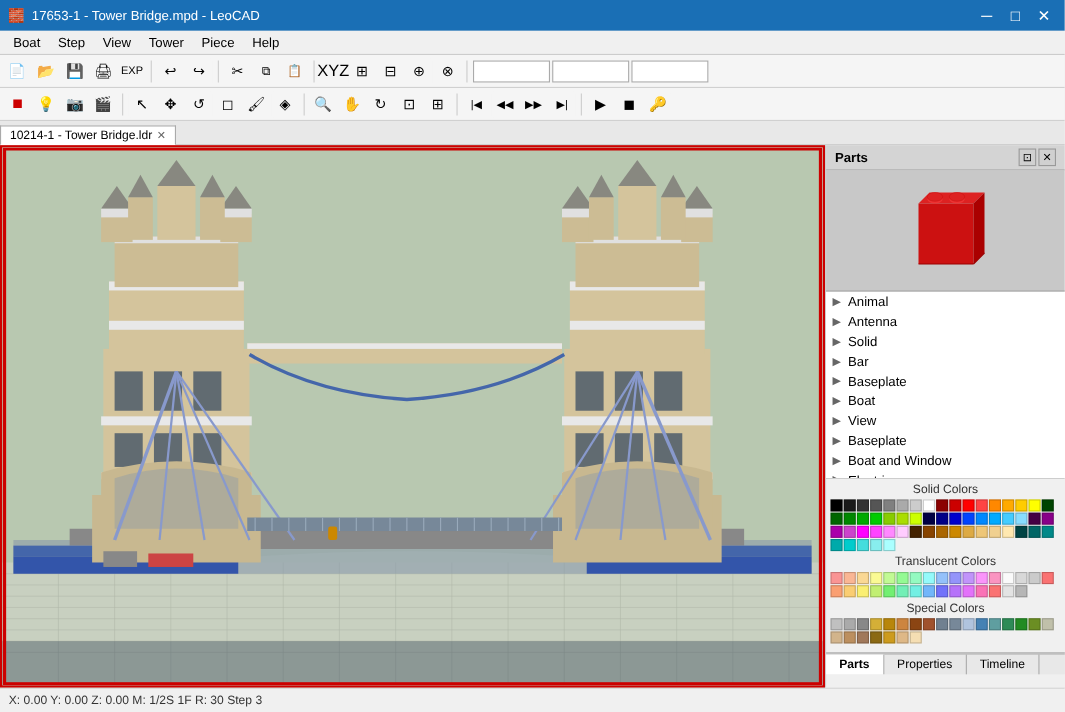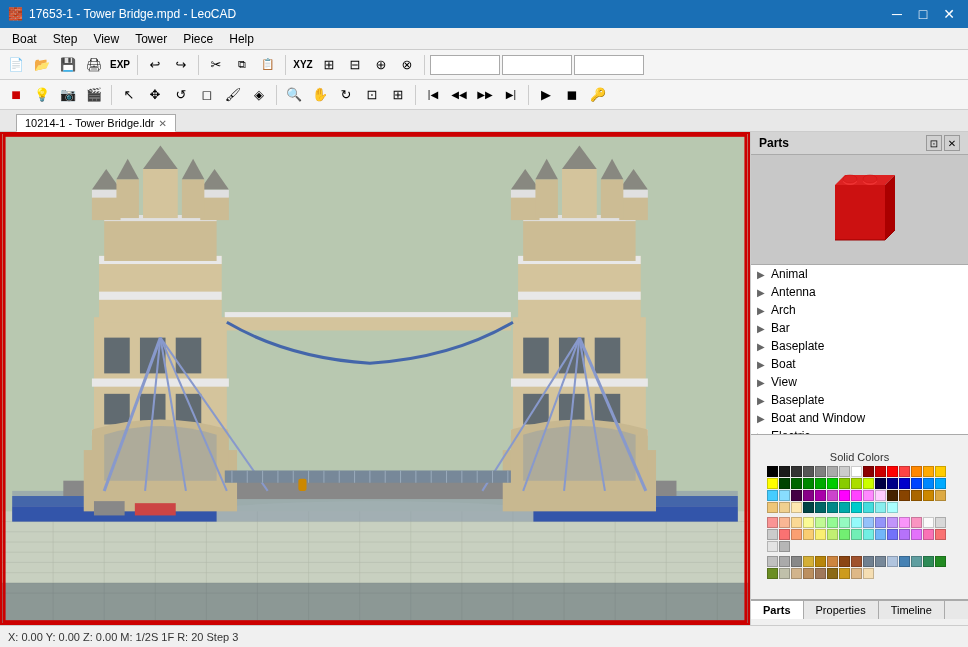--- a/index.html
+++ b/index.html
@@ -85,21 +85,21 @@
       padding: 0 3px;
     }
 
     
     #tabbar {
       background: #e8e8e8;
       border-bottom: 1px solid #ccc;
       height: 22px;
       display: flex;
       align-items: flex-end;
-      padding-left: 16px;
+      padding-left: 0;
     }
     .doc-tab {
       background: #d4d4d4;
       border: 1px solid #aaa;
       border-bottom: none;
       padding: 2px 8px;
       font-size: 11px;
       cursor: pointer;
       display: flex; align-items: center; gap: 4px;
     }
@@ -190,21 +190,21 @@
       width: 10px;
     }
 
     
     #parts-list::-webkit-scrollbar { width: 12px; }
     #parts-list::-webkit-scrollbar-track { background: #f0f0f0; }
     #parts-list::-webkit-scrollbar-thumb { background: #c0c0c0; border: 1px solid #999; }
 
     
     #colors-section {
-      padding: 16px;
+      padding: 4px;
       border-bottom: 1px solid #aaa;
     }
     .color-section-title {
       font-size: 11px;
       text-align: center;
       margin-bottom: 3px;
       color: #333;
     }
     .color-grid {
       display: flex;
@@ -270,30 +270,30 @@
     <span class="menu-item">Tower</span>
     <span class="menu-item">Piece</span>
     <span class="menu-item">Help</span>
   </div>
 
 <div id="toolbar1">
   <button class="tb-btn" title="New">📄</button>
   <button class="tb-btn" title="Open">📂</button>
   <button class="tb-btn" title="Save">💾</button>
   <button class="tb-btn" title="Print">🖨</button>
-  <button class="tb-btn" title="Export" style="font-size:10px;font-weight:bold;">EXP</button>
+  <button class="tb-btn" title="Export" style="font-size:10px;">EXP</button>
   <div class="tb-sep"></div>
   <button class="tb-btn" title="Undo">↩</button>
   <button class="tb-btn" title="Redo">↪</button>
   <div class="tb-sep"></div>
   <button class="tb-btn" title="Cut">✂</button>
   <button class="tb-btn" title="Copy" style="font-size:11px;">⧉</button>
   <button class="tb-btn" title="Paste" style="font-size:11px;">📋</button>
   <div class="tb-sep"></div>
-  <button class="tb-btn" title="Transform" style="font-size:10px; font-weight:bold;">XYZ</button>
+  <button class="tb-btn" title="Transform" style="font-size:15px; font-weight:normal;">XYZ</button>
   <button class="tb-btn" title="Snap Grid">⊞</button>
   <button class="tb-btn" title="Snap">⊟</button>
   <button class="tb-btn" title="Magnet">⊕</button>
   <button class="tb-btn" title="Snap">⊗</button>
   <div class="tb-sep"></div>
   <input class="tb-input" type="text" value="" style="">
   <input class="tb-input" type="text" value="" style="">
   <input class="tb-input" type="text" value="" style="">
 </div>
 
@@ -546,21 +546,21 @@
       <div class="parts-list-item">
         <span class="arrow">▶</span>
         <span>Animal</span>
       </div>
       <div class="parts-list-item">
         <span class="arrow">▶</span>
         <span>Antenna</span>
       </div>
       <div class="parts-list-item">
         <span class="arrow">▶</span>
-        <span>Arch</span>
+        <span>Solid</span>
       </div>
       <div class="parts-list-item">
         <span class="arrow">▶</span>
         <span>Bar</span>
       </div>
       <div class="parts-list-item">
         <span class="arrow">▶</span>
         <span>Baseplate</span>
       </div>
       <div class="parts-list-item">
@@ -640,20 +640,21 @@
           <div class="color-swatch" style="background: rgb(0, 68, 68);"></div>
           <div class="color-swatch" style="background: rgb(0, 102, 102);"></div>
           <div class="color-swatch" style="background: rgb(0, 136, 136);"></div>
           <div class="color-swatch" style="background: rgb(0, 170, 170);"></div>
           <div class="color-swatch" style="background: rgb(0, 204, 204);"></div>
           <div class="color-swatch" style="background: rgb(68, 221, 221);"></div>
           <div class="color-swatch" style="background: rgb(136, 238, 238);"></div>
           <div class="color-swatch" style="background: rgb(170, 255, 255);"></div>
         </div>
 
+      <div class="color-section-title">Translucent Colors</div>
       <div class="color-grid" id="translucent-colors">
           <div class="color-swatch" style="background: rgba(255, 102, 102, 0.667);"></div>
           <div class="color-swatch" style="background: rgba(255, 153, 102, 0.667);"></div>
           <div class="color-swatch" style="background: rgba(255, 204, 102, 0.667);"></div>
           <div class="color-swatch" style="background: rgba(255, 255, 102, 0.667);"></div>
           <div class="color-swatch" style="background: rgba(170, 255, 102, 0.667);"></div>
           <div class="color-swatch" style="background: rgba(102, 255, 102, 0.667);"></div>
           <div class="color-swatch" style="background: rgba(102, 255, 170, 0.667);"></div>
           <div class="color-swatch" style="background: rgba(102, 255, 255, 0.667);"></div>
           <div class="color-swatch" style="background: rgba(102, 170, 255, 0.667);"></div>
@@ -675,20 +676,21 @@
           <div class="color-swatch" style="background: rgba(51, 153, 255, 0.667);"></div>
           <div class="color-swatch" style="background: rgba(51, 51, 255, 0.667);"></div>
           <div class="color-swatch" style="background: rgba(153, 51, 255, 0.667);"></div>
           <div class="color-swatch" style="background: rgba(221, 51, 255, 0.667);"></div>
           <div class="color-swatch" style="background: rgba(255, 51, 153, 0.667);"></div>
           <div class="color-swatch" style="background: rgba(255, 51, 51, 0.667);"></div>
           <div class="color-swatch" style="background: rgba(221, 221, 221, 0.667);"></div>
           <div class="color-swatch" style="background: rgba(153, 153, 153, 0.667);"></div>
         </div>
 
+      <div class="color-section-title">Special Colors</div>
       <div class="color-grid" id="special-colors">
           <div class="color-swatch" style="background: rgb(192, 192, 192);"></div>
           <div class="color-swatch" style="background: rgb(170, 170, 170);"></div>
           <div class="color-swatch" style="background: rgb(136, 136, 136);"></div>
           <div class="color-swatch" style="background: rgb(212, 175, 55);"></div>
           <div class="color-swatch" style="background: rgb(184, 134, 11);"></div>
           <div class="color-swatch" style="background: rgb(205, 133, 63);"></div>
           <div class="color-swatch" style="background: rgb(139, 69, 19);"></div>
           <div class="color-swatch" style="background: rgb(160, 82, 45);"></div>
           <div class="color-swatch" style="background: rgb(112, 128, 144);"></div>
@@ -718,14 +720,14 @@
         <span>Properties</span>
       </div>
       <div class="bottom-tab">
         <span>Timeline</span>
       </div>
     </div>
   </div>
 </div>
 
 <div id="statusbar">
-  <span>X: 0.00 Y: 0.00 Z: 0.00  M: 1/2S 1F R: 20  Step 3</span>
+  <span>X: 0.00 Y: 0.00 Z: 0.00  M: 1/2S 1F R: 30  Step 3</span>
 </div>
 
 </body></html>

